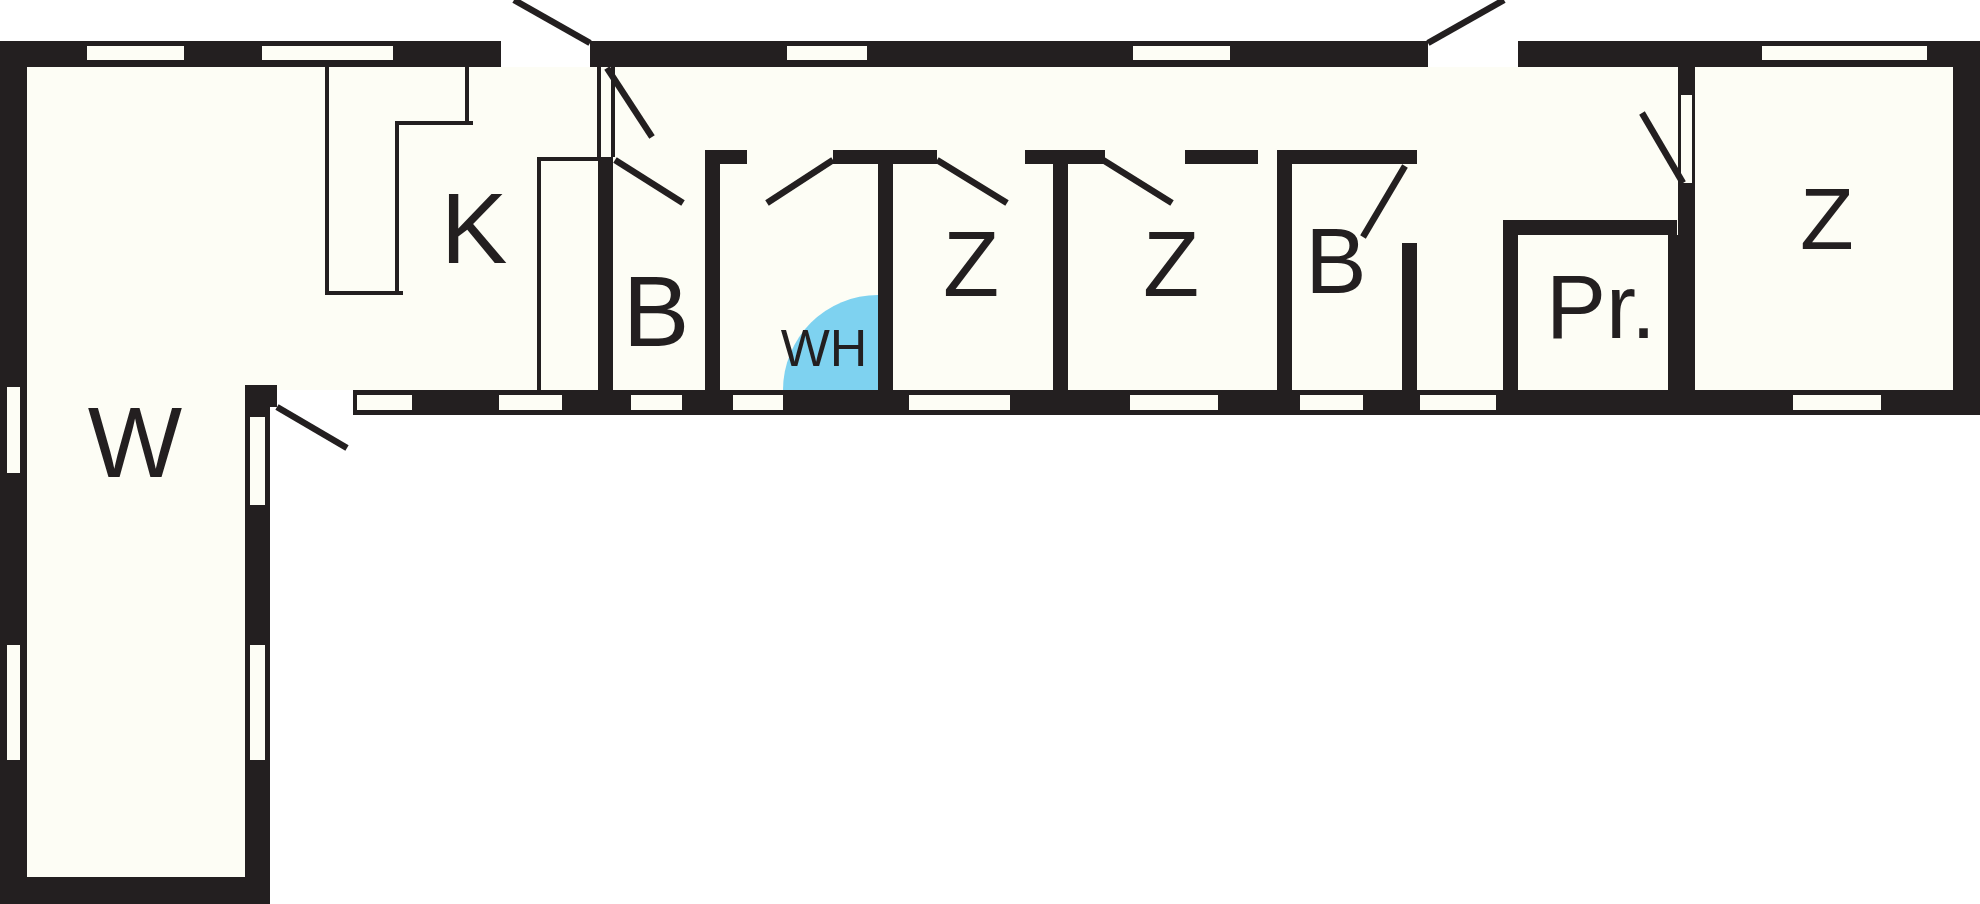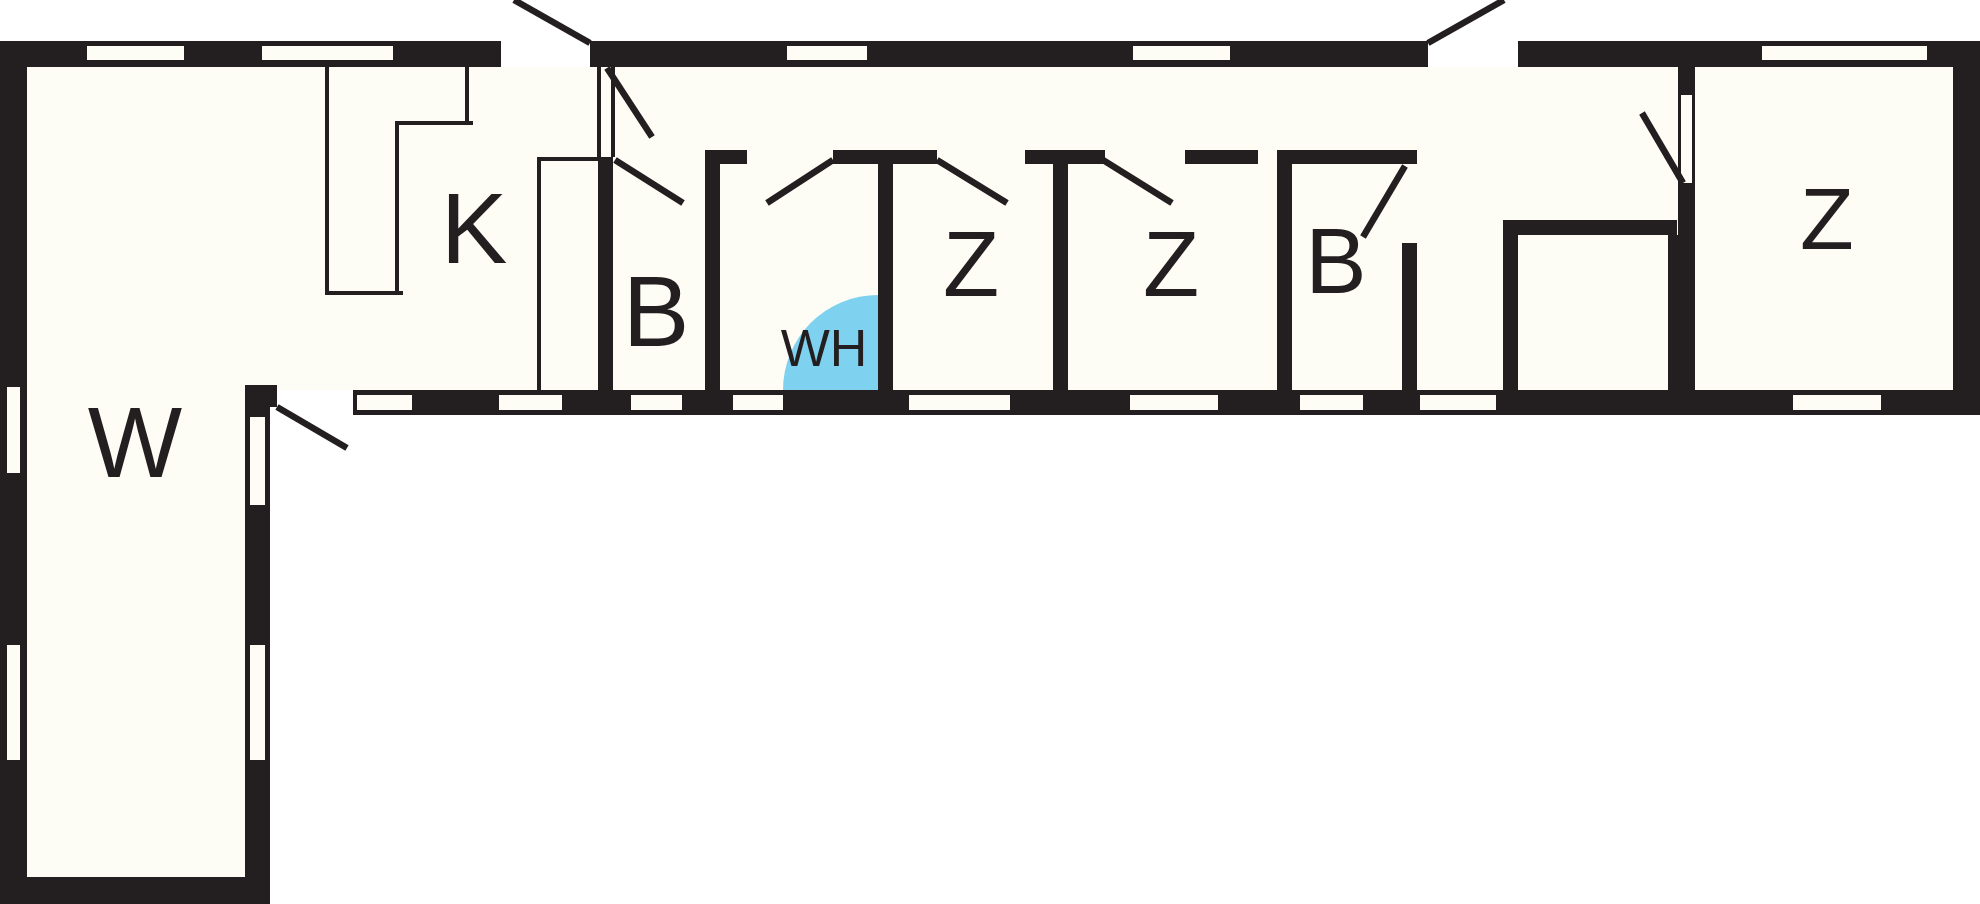--- a/index.html
+++ b/index.html
@@ -121,15 +121,16 @@
     <line x1="277" y1="407" x2="347" y2="448"></line>
   </svg>
 
   <span class="room-label" style="left: 135px; top: 442px; font-size: 100px;">W</span>
   <span class="room-label" style="left: 474px; top: 228px; font-size: 100px;">K</span>
   <span class="room-label" style="left: 656px; top: 311px; font-size: 100px;">B</span>
   <span class="room-label" style="left: 824px; top: 348px; font-size: 52px;">WH</span>
   <span class="room-label" style="left: 971px; top: 264px; font-size: 92px;">Z</span>
   <span class="room-label" style="left: 1171px; top: 264px; font-size: 92px;">Z</span>
   <span class="room-label" style="left: 1336px; top: 261px; font-size: 92px;">B</span>
+  <span class="room-label" style="left: 1601px; top: 307px; font-size: 90px;">Pr.</span>
   <span class="room-label" style="left: 1827px; top: 219px; font-size: 88px;">Z</span>
 
 </div>
 
 </body></html>

